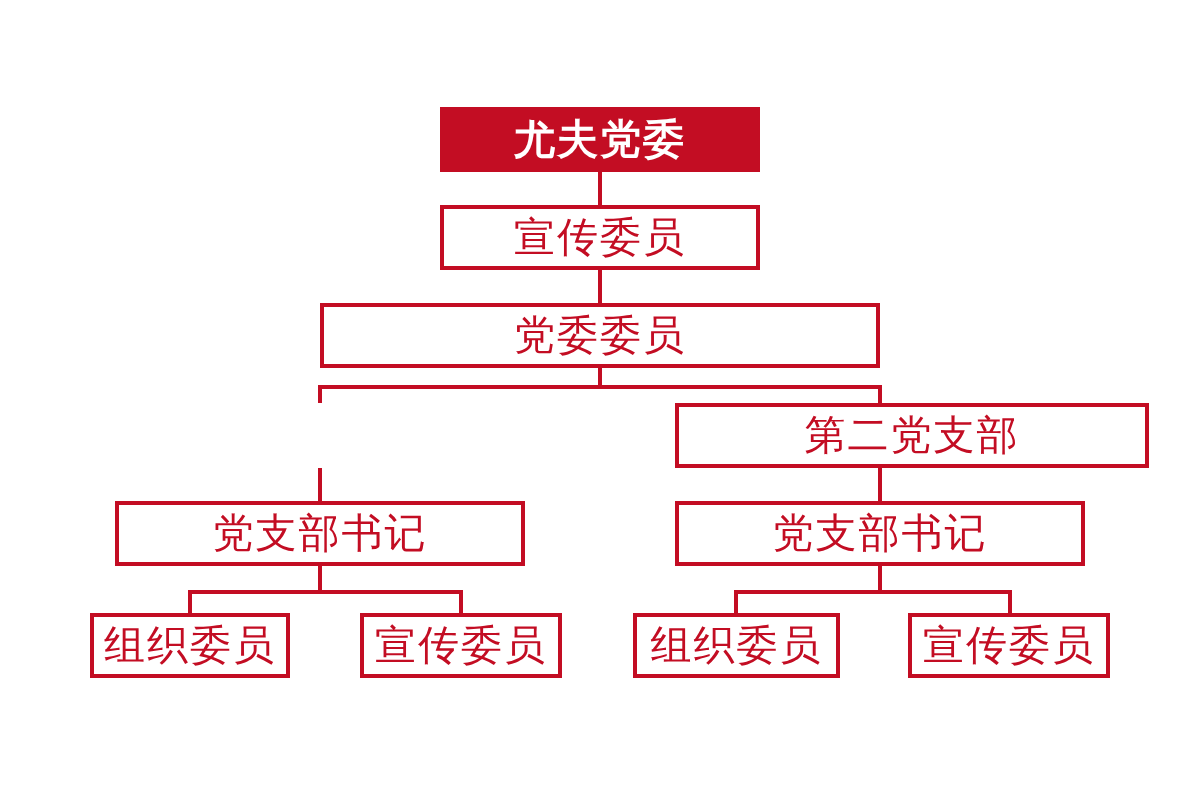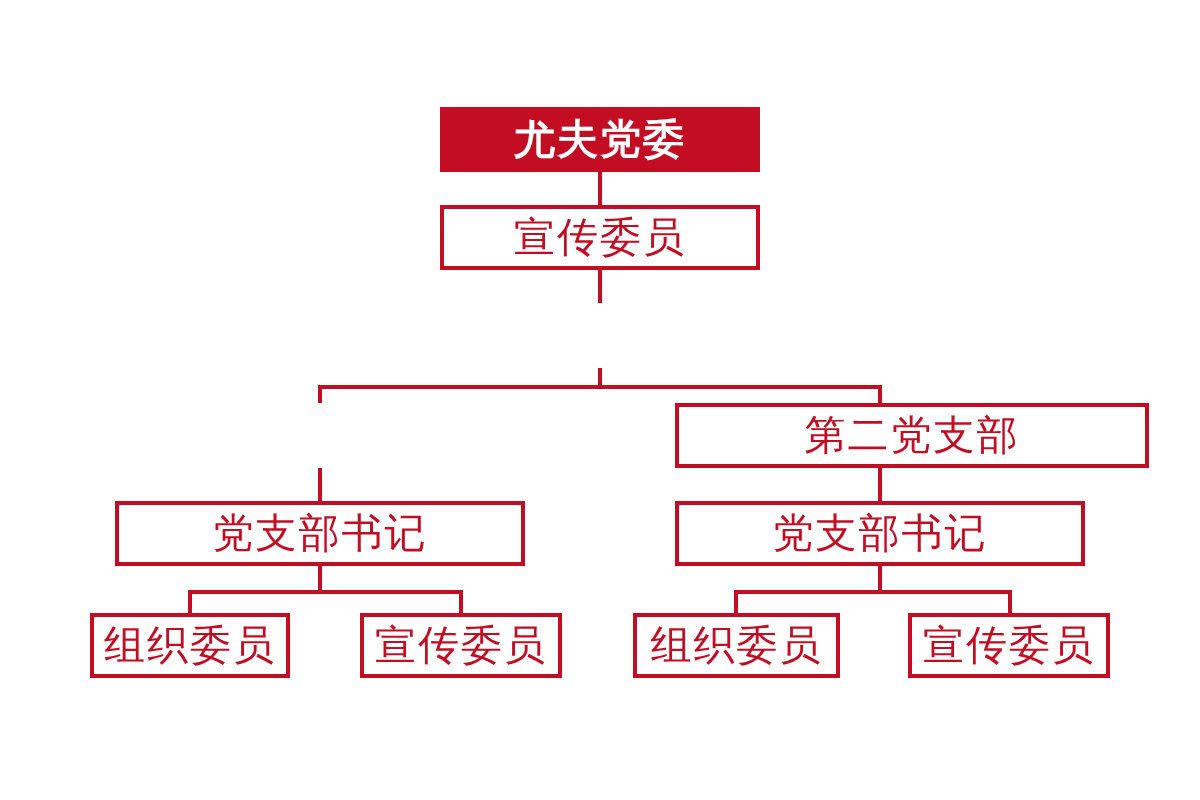--- a/index.html
+++ b/index.html
@@ -85,20 +85,21 @@
   <div class="line l12"></div>
   <div class="line l13"></div>
   <div class="line l14"></div>
   <div class="line l15"></div>
   <div class="line l16"></div>
 
   <div id="n-root" class="node filled">尤夫党委</div>
 
   <div id="n-sec" class="node outlined">宣传委员</div>
 
+  <div id="n-mem" class="node outlined">党委委员</div>
 
 
   <div id="n-b2" class="node outlined">第二党支部</div>
 
   <div id="n-b1s" class="node outlined">党支部书记</div>
 
   <div id="n-b2s" class="node outlined">党支部书记</div>
 
   <div id="n-b1o" class="node outlined">组织委员</div>
 

